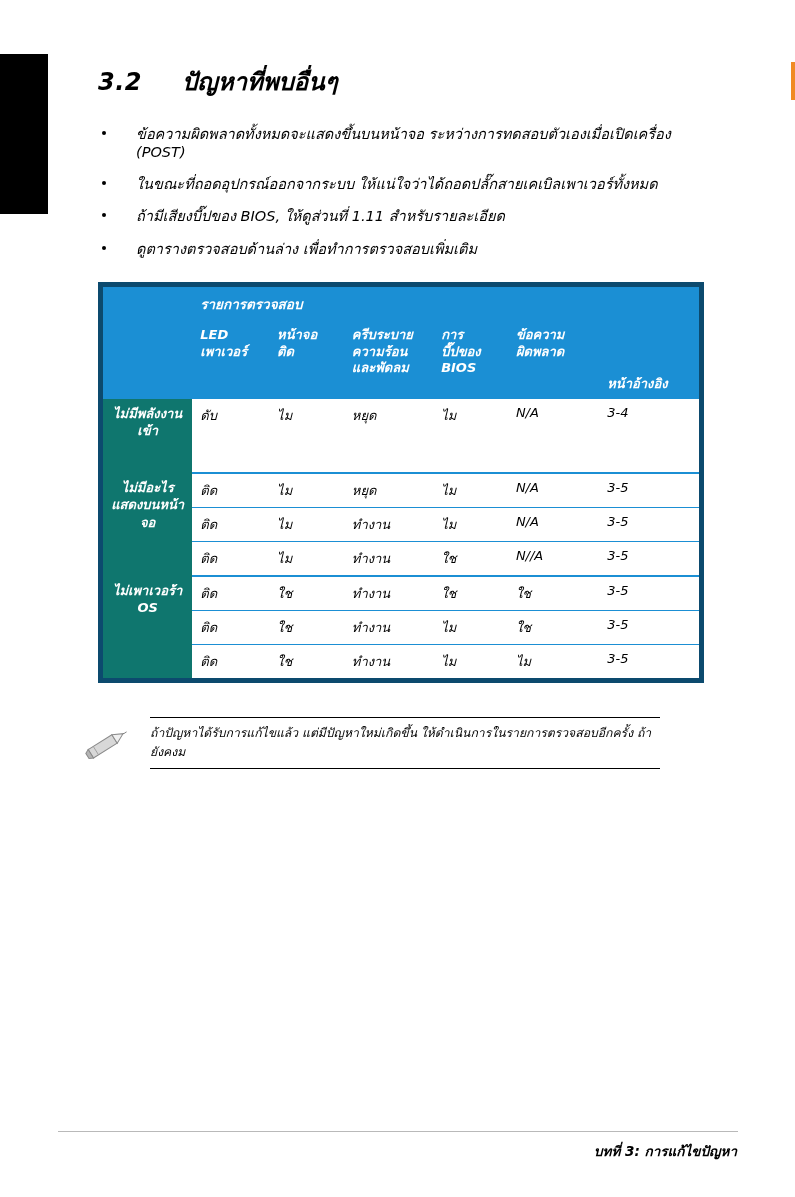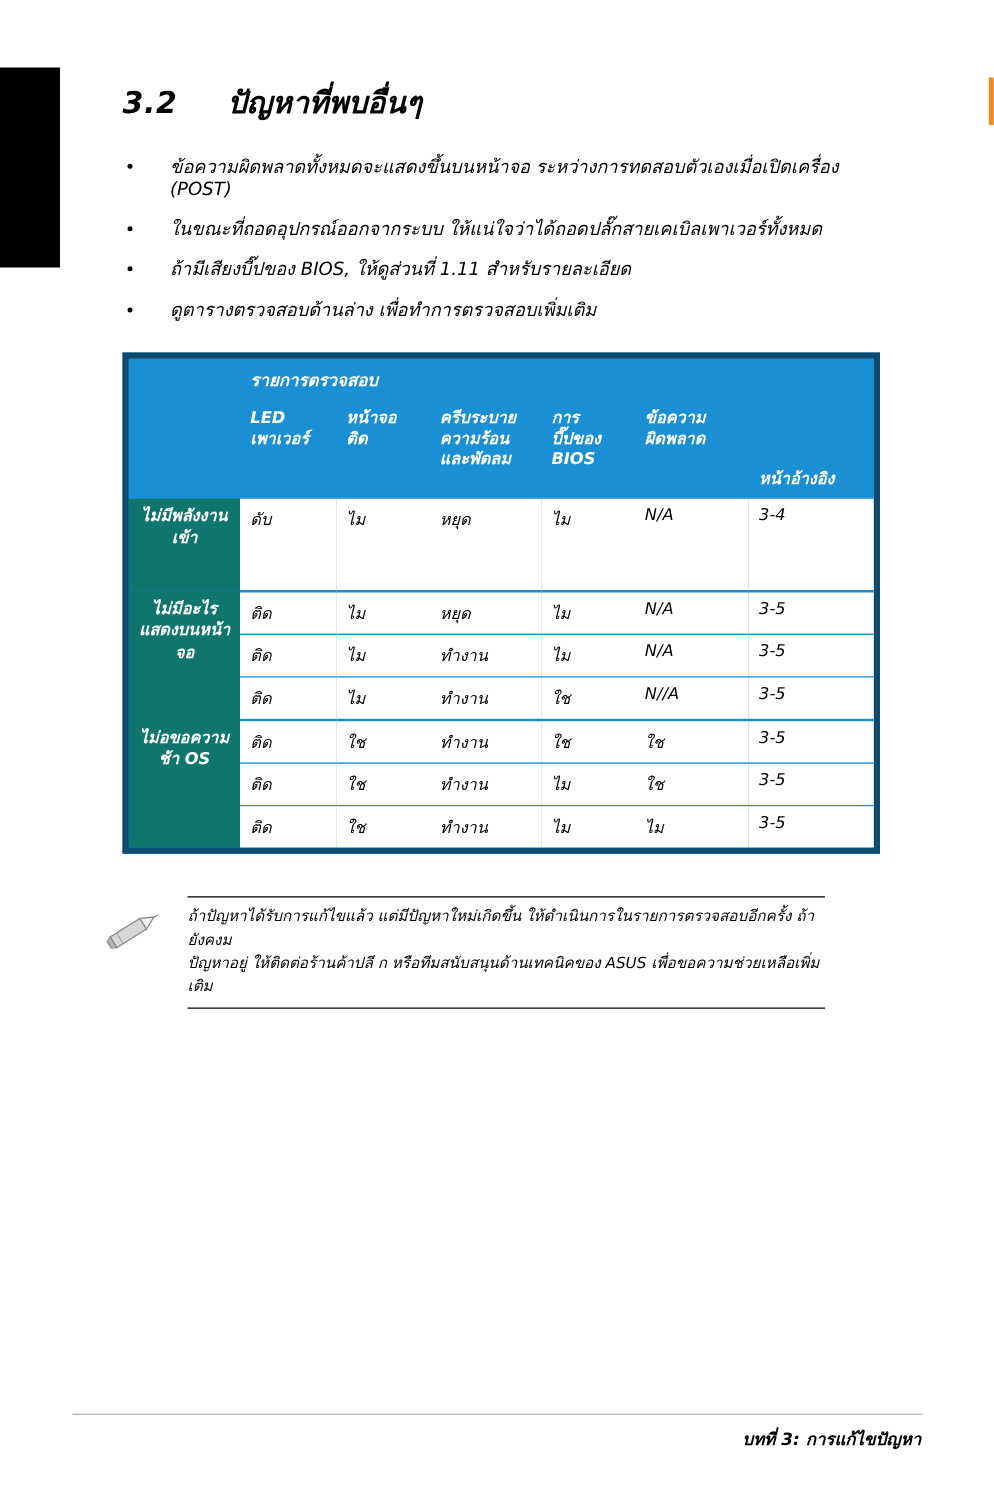--- a/index.html
+++ b/index.html
@@ -312,21 +312,21 @@
           <tr class="last-of-group">
             <td class="data">ติด</td>
             <td class="data">ไม</td>
             <td class="data">ทำงาน</td>
             <td class="data">ใช</td>
             <td class="data">N//A</td>
             <td class="data">3-5</td>
           </tr>
 
           <tr>
-            <td class="rowlabel" rowspan="3">ไม่อขอความช้า OS</td>
+            <td class="rowlabel" rowspan="3">ไม่เพาเวอร้า OS</td>
             <td class="data">ติด</td>
             <td class="data">ใช</td>
             <td class="data">ทำงาน</td>
             <td class="data">ใช</td>
             <td class="data">ใช</td>
             <td class="data">3-5</td>
           </tr>
           <tr>
             <td class="data">ติด</td>
             <td class="data">ใช</td>
@@ -355,21 +355,20 @@
             <path d="M34 16 L44 21 L34 26 Z" fill="#f0f0f0" stroke="#8a8a8a" stroke-width="1"></path>
             <path d="M44 21 L48 21 L48 21.6 L44 21.6 Z" fill="#555"></path>
             <path d="M6 16 L2 18 L2 24 L6 26 Z" fill="#b5b5b5" stroke="#8a8a8a" stroke-width="1"></path>
             <line x1="12" y1="16" x2="12" y2="26" stroke="#9a9a9a" stroke-width="0.8"></line>
           </g>
         </svg>
       </div>
       <div class="note-rule"></div>
       <div class="note-text">
         <div>ถ้าปัญหาได้รับการแก้ไขแล้ว แต่มีปัญหาใหม่เกิดขึ้น ให้ดำเนินการในรายการตรวจสอบอีกครั้ง ถ้ายังคงม</div>
-        <div>ปัญหาอยู่ ให้ติดต่อร้านค้าปลี ก หรือทีมสนับสนุนด้านเทคนิคของ ASUS เพื่อขอความช่วยเหลือเพิ่มเติม</div>
       </div>
       <div class="note-rule"></div>
     </div>
 
   </div>
 
   <div class="footer-rule"></div>
   <div class="footer-text">บทที่ 3: การแก้ไขปัญหา</div>
 
 </div>

